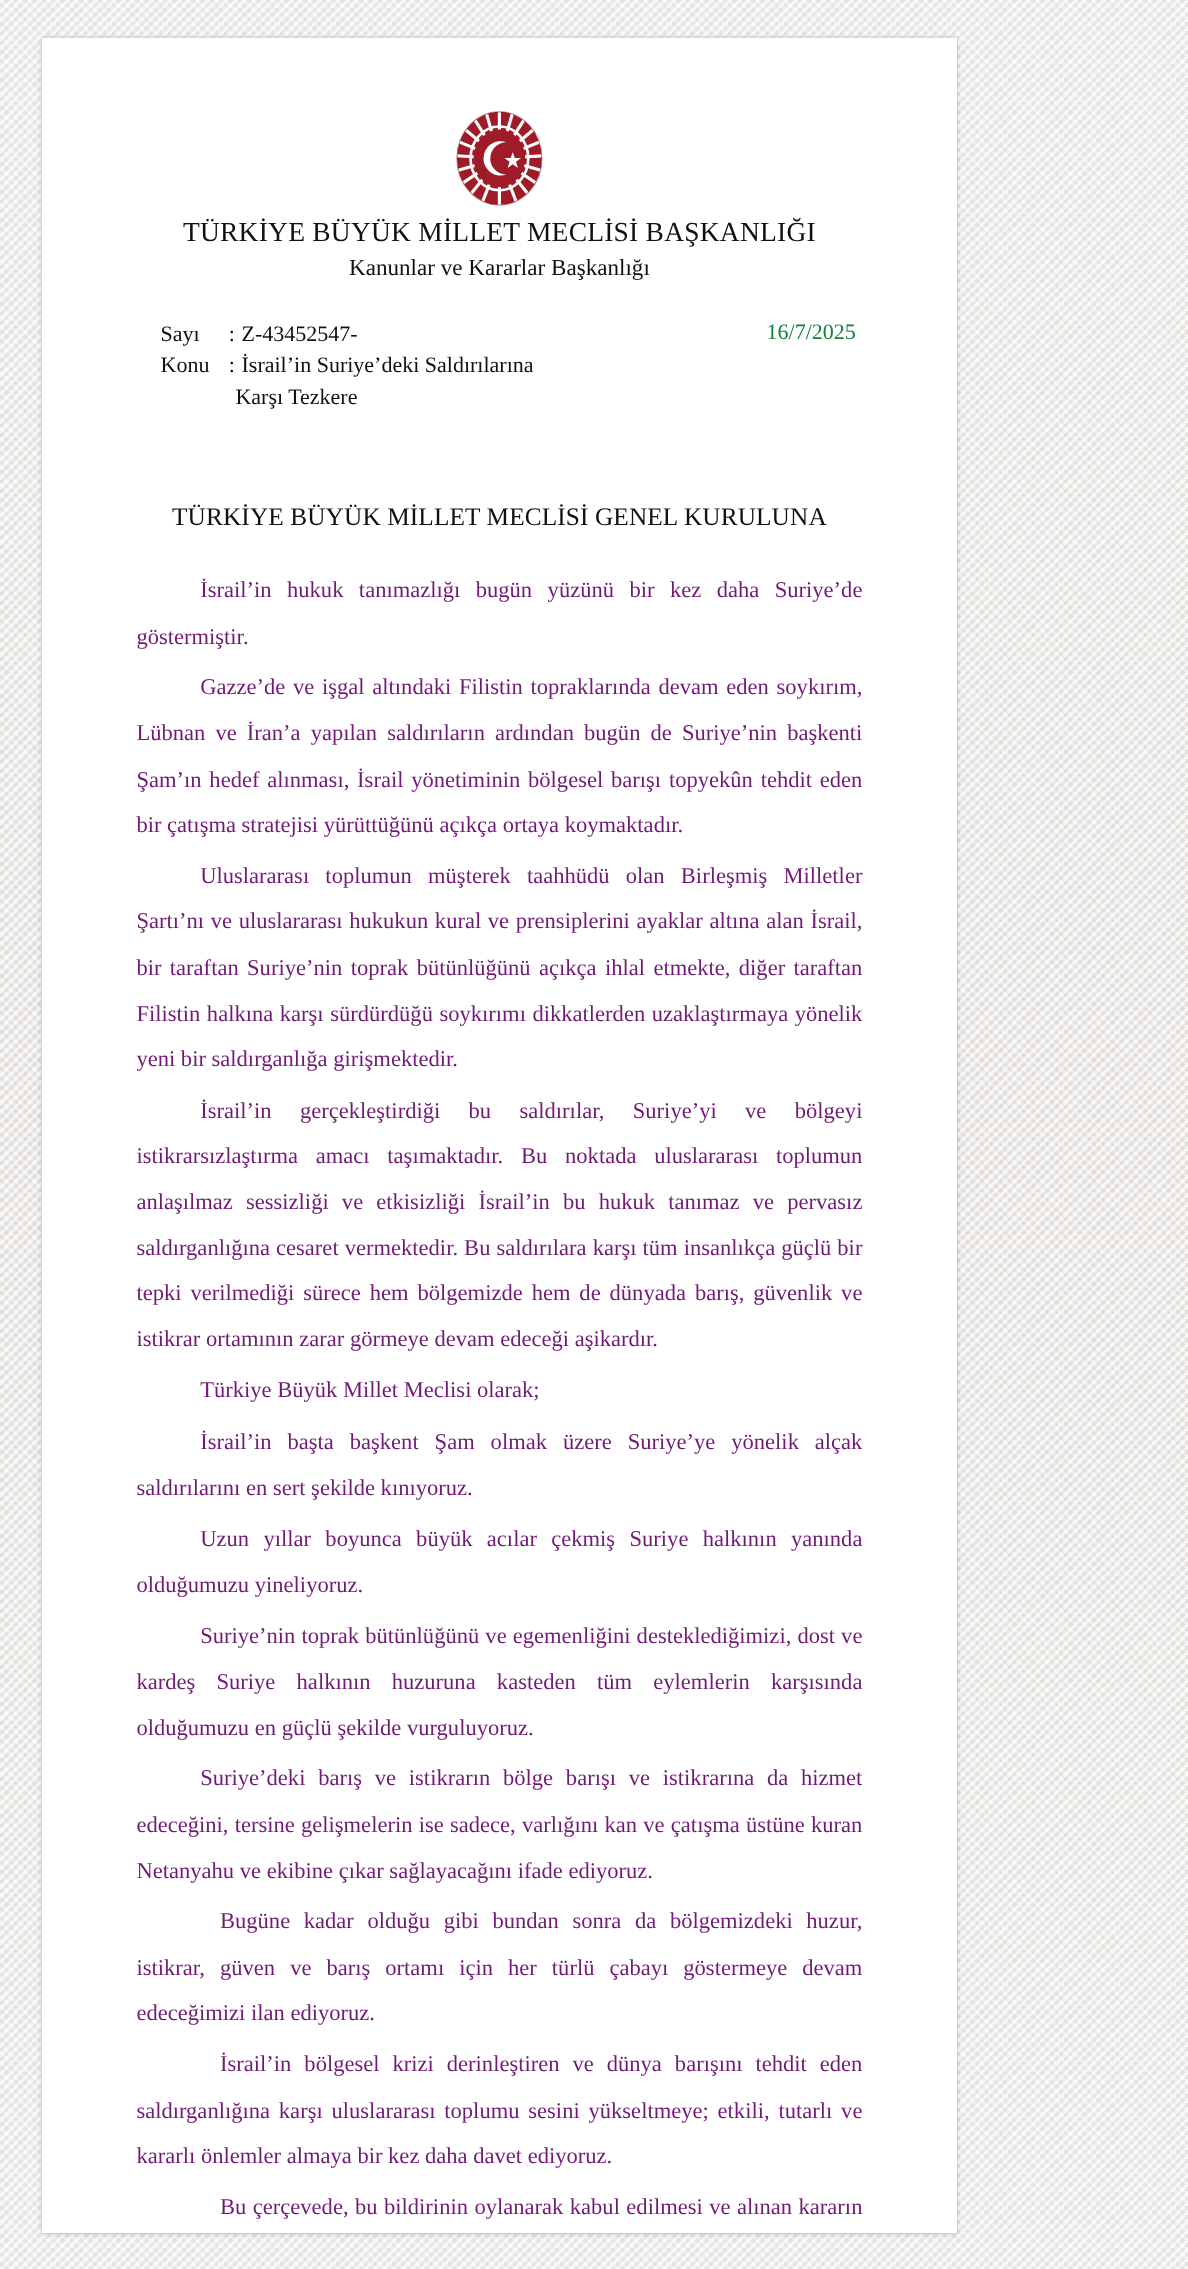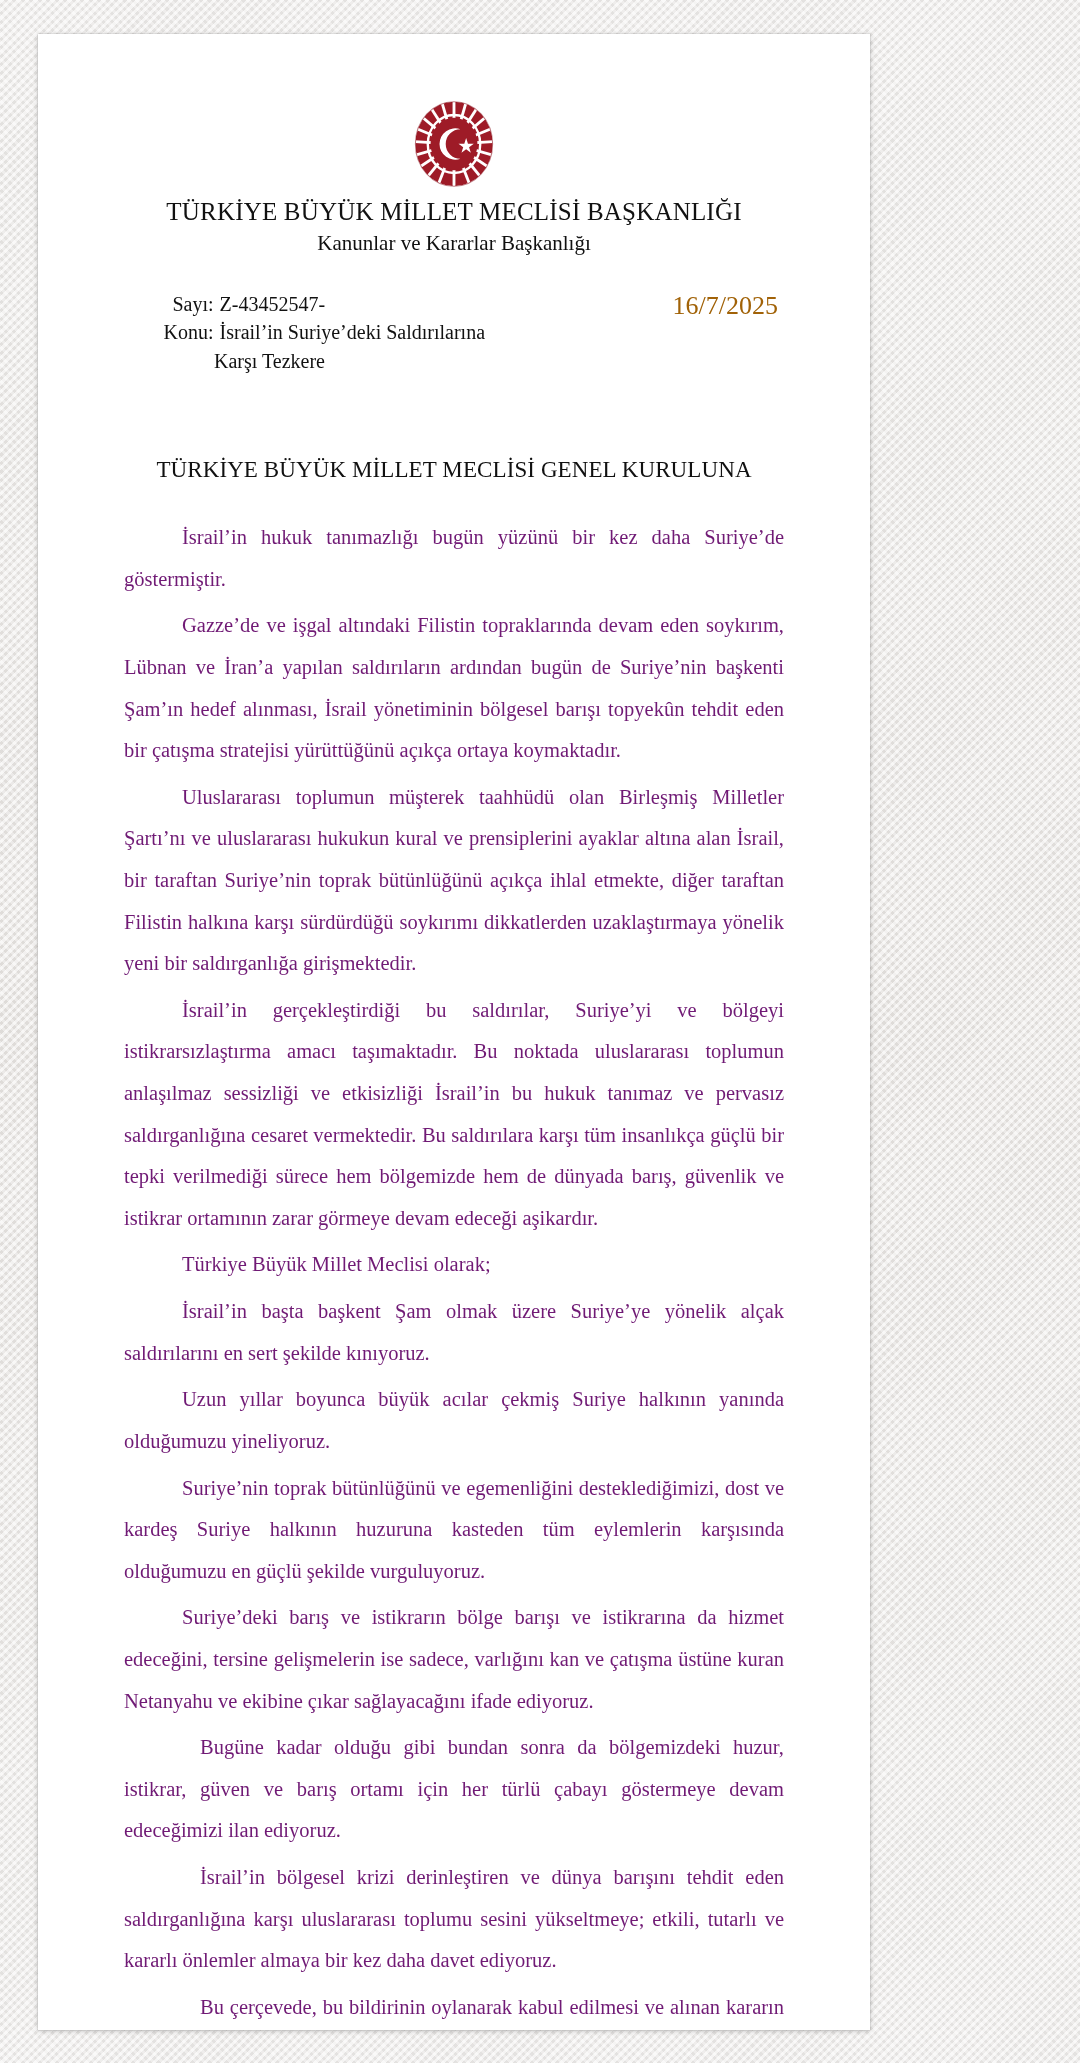--- a/index.html
+++ b/index.html
@@ -83,32 +83,32 @@
     justify-content: space-between;
     align-items: flex-start;
     margin-top: 34px;
     padding: 0 6px 0 22px;
   }
   .ref-left {
     font-size: 20px;
     color: #111;
     line-height: 1.42;
   }
-  .ref-line { display: flex; white-space: nowrap; text-align: right; }
+  .ref-line { display: flex; white-space: nowrap; }
   .ref-key {
     display: inline-block;
     width: 62px;
     flex: 0 0 62px;
   }
   .ref-sep { flex: 0 0 auto; padding-right: 6px; }
   .ref-val { flex: 0 0 auto; }
   .ref-cont { padding-left: 68px; white-space: nowrap; }
   .ref-date {
-    font-size: 26px;
-    color: #a16207;
+    font-size: 20px;
+    color: #15803d;
     padding-top: 1px;
     white-space: nowrap;
   }
 
   
   .addressee {
     text-align: center;
     font-size: 23px;
     color: #111;
     margin-top: 82px;

